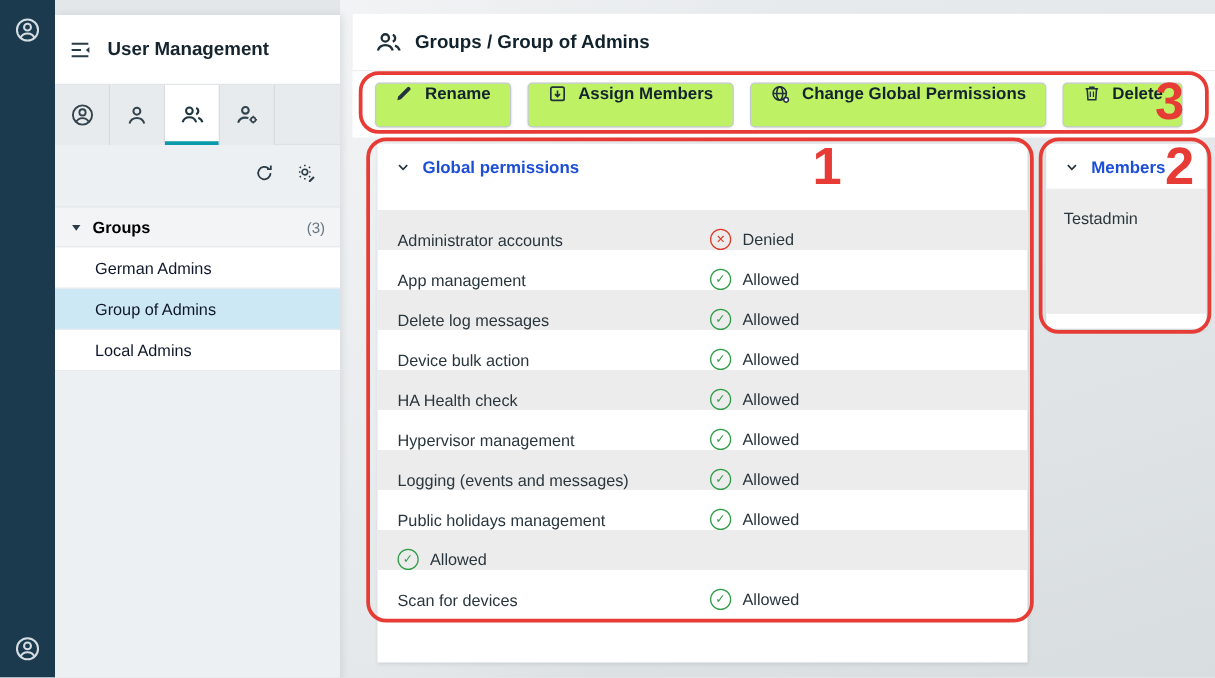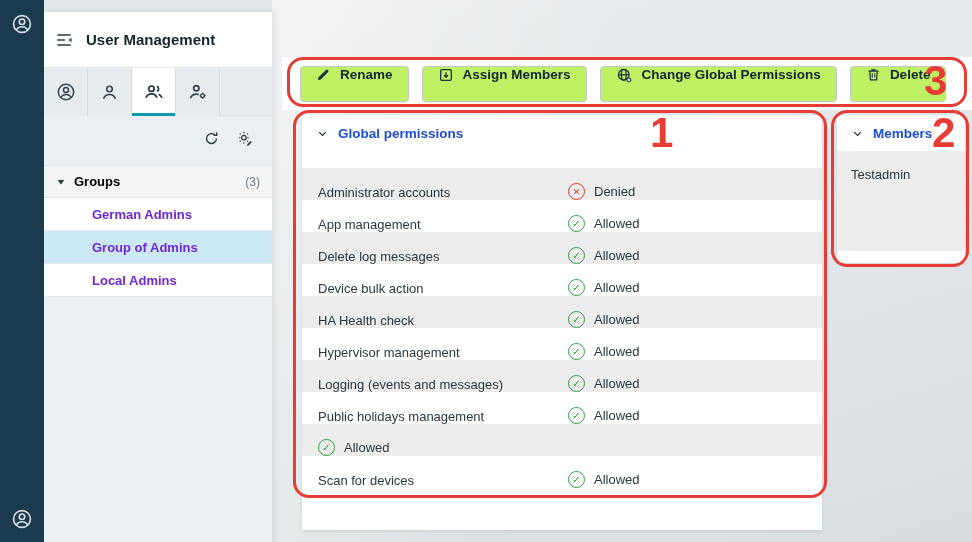--- a/index.html
+++ b/index.html
@@ -23,21 +23,21 @@
   .tab{width:44px;height:48px;display:flex;align-items:center;justify-content:center;color:#33434d;border-right:1px solid #d9dcdf;cursor:pointer;background:#e8ebed}
   .tab.selected{background:#fff;box-shadow:inset 0 -3px 0 #0a9aab;color:#1c3640}
 
   .actions-row{height:44px;display:flex;align-items:center;justify-content:flex-end;gap:16px;padding-right:18px;color:#2b3b45}
   .actions-row .act{cursor:pointer}
 
   .tree{margin-top:5px}
   .tree-header{height:33px;display:flex;align-items:center;gap:8px;padding:0 12px;background:#f2f4f6;border-top:1px solid #e2e6e8;border-bottom:1px solid #e2e6e8;cursor:pointer}
   .tree-title{font-weight:700;font-size:13px;color:#000000}
   .tree-count{margin-left:auto;font-size:12px;color:#6b7780}
-  .tree-item{height:33px;display:flex;align-items:center;padding-left:48px;background:#fff;border-bottom:1px solid #e7eaed;font-weight:700;font-size:13px;color:#6d28d9;cursor:pointer}
+  .tree-item{height:33px;display:flex;align-items:center;padding-left:32px;background:#fff;border-bottom:1px solid #e7eaed;font-weight:400;font-size:13px;color:#0f172a;cursor:pointer}
   .tree-item.selected{background:#cde8f5}
 
   
   .main{position:absolute;left:272px;top:0;width:700px;height:542px;
     background:linear-gradient(105deg,rgba(255,255,255,.38) 0%,rgba(255,255,255,0) 42%),
                linear-gradient(163deg,#e9ecee 0%,#e2e6e8 52%,#d8dde0 100%)}
   .main-header{position:absolute;left:10px;top:11px;width:690px;height:45px;background:#fff;display:flex;align-items:center;gap:10px;padding:0 18px;box-shadow:0 1px 2px rgba(30,45,60,.08)}
   .main-title{font-weight:700;font-size:15px;color:#10212b}
 
   .toolbar{position:absolute;left:10px;top:56px;width:690px;height:54px;background:#fff;border-top:1px solid #eceef0;display:flex;align-items:center;gap:13px;padding-left:18px}
@@ -176,20 +176,31 @@
       <span>Group of Admins</span>
     </div>
     <div class="tree-item">
       <span>Local Admins</span>
     </div>
   </div>
 </div>
 
 <div class="main">
 
+  <div class="main-header">
+    <span>
+      <svg width="22" height="22" viewBox="0 0 24 24" fill="none" stroke="#1c2e38" stroke-width="2">
+          <circle cx="9" cy="8" r="3.2"></circle>
+          <path d="M2.5 19c1-3.4 3.7-4.8 6.5-4.8s5.5 1.4 6.5 4.8"></path>
+          <path d="M15.5 5.2a3.2 3.2 0 0 1 0 6"></path>
+          <path d="M17.5 14.6c2 .8 3.4 2.2 4 4.4"></path>
+        </svg>
+    </span>
+    <span class="main-title">Groups / Group of Admins</span>
+  </div>
 
   <div class="toolbar">
     <button class="btn">
       <span class="bic">
         <svg width="15" height="15" viewBox="0 0 24 24">
             <path d="M3 21l1.1-4.6L15.9 4.6a2 2 0 0 1 2.8 0l.7.7a2 2 0 0 1 0 2.8L7.6 19.9z" fill="#22323c"></path>
           </svg>
       </span>
       <span>Rename</span>
     </button>

